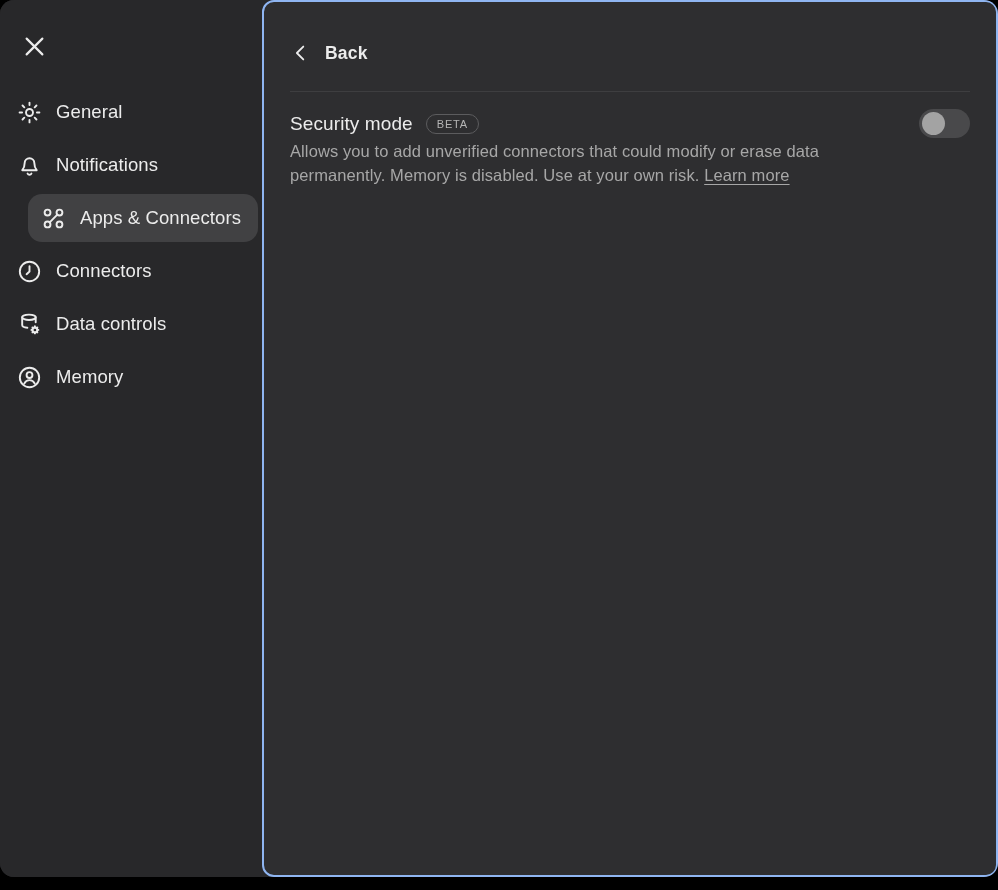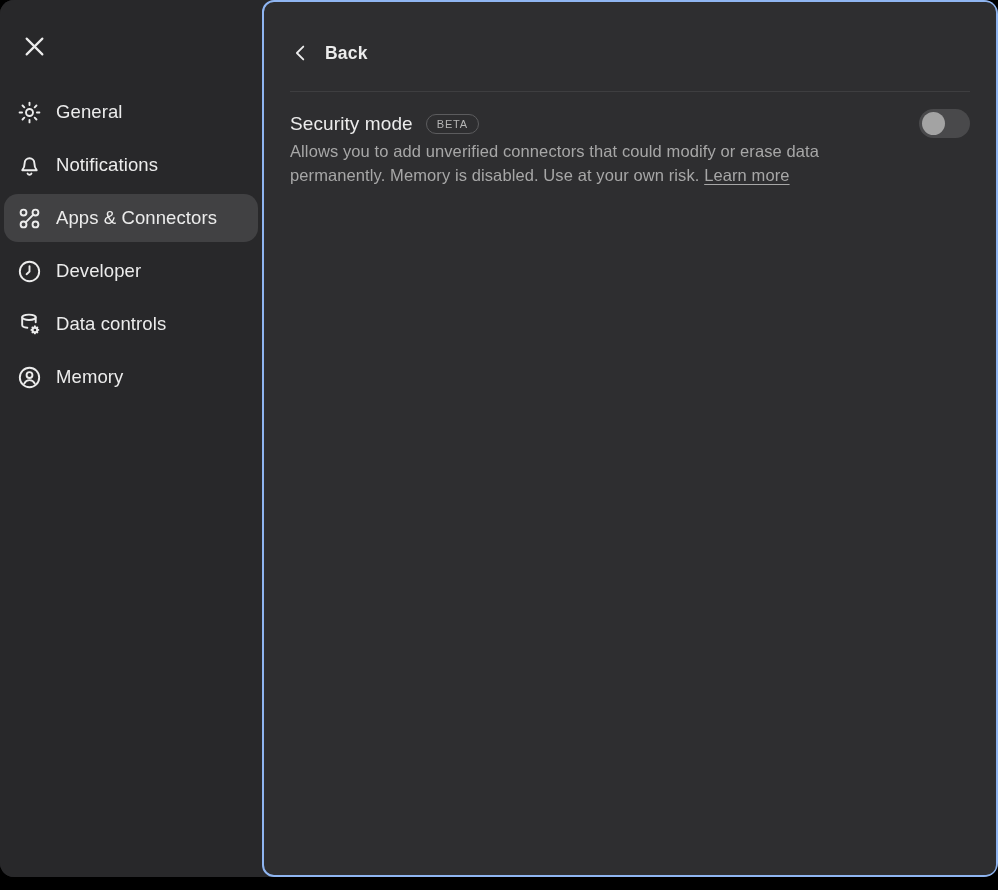--- a/index.html
+++ b/index.html
@@ -51,21 +51,21 @@
   .nav{margin-top:22px;}
   .nav-item{
     display:flex;align-items:center;
     height:48px;
     margin-bottom:5px;
     padding:0 12px;
     border-radius:14px;
     cursor:pointer;
     color:var(--text-primary);
   }
-  .nav-item.selected{background:var(--selected-bg);}
+  .nav-item.selected{background:var(--selected-bg);margin-left:24px;}
   .nav-item .icn{
     width:27px;height:27px;
     flex:0 0 27px;
     display:flex;align-items:center;justify-content:center;
     margin-right:13px;
   }
   .nav-item .icn svg{width:27px;height:27px;display:block;}
   .nav-item .lbl{
     font-size:18.5px;
     letter-spacing:.1px;
@@ -197,21 +197,21 @@
             </span>
             <span class="lbl">Apps &amp; Connectors</span>
           </div>
           <div class="nav-item">
             <span class="icn">
               <svg viewBox="0 0 24 24" fill="none" stroke="currentColor" stroke-width="1.7" stroke-linecap="round" stroke-linejoin="round">
                 <circle cx="12" cy="12" r="8.6"></circle>
                 <path d="M12 7.4v4.6l-2.6 2.4"></path>
               </svg>
             </span>
-            <span class="lbl">Developer</span>
+            <span class="lbl">Connectors</span>
           </div>
           <div class="nav-item">
             <span class="icn">
               <svg viewBox="0 0 24 24" fill="none" stroke="currentColor" stroke-width="1.7" stroke-linecap="round" stroke-linejoin="round">
                 <ellipse cx="11.5" cy="5.6" rx="6" ry="2.4"></ellipse>
                 <path d="M5.5 5.6v6.9c0 1.2 2.1 2.3 4.6 2.4M17.5 5.6v4.4"></path>
                 <circle cx="16.8" cy="16.8" r="2.2"></circle>
                 <path d="M16.8 13.6v1M16.8 18.9v1M13.7 16.8h1M18.9 16.8h1M14.6 14.6l.7.7M18.3 18.3l.7.7M19 14.6l-.7.7M15.3 18.3l-.7.7"></path>
               </svg>
             </span>

